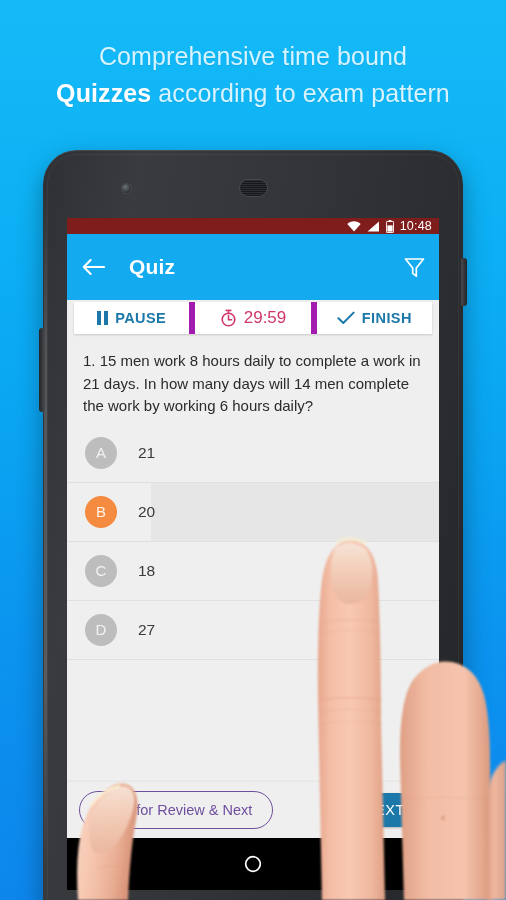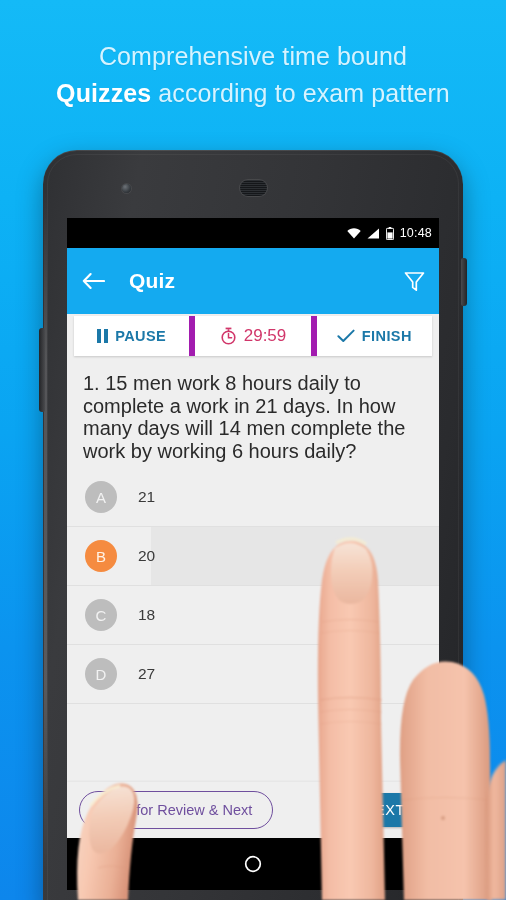--- a/index.html
+++ b/index.html
@@ -103,22 +103,22 @@
     left: 24px;
     top: 68px;
     width: 372px;
     height: 620px;
     overflow: hidden;
     background: #efefef;
   }
 
   
   .statusbar {
-    height: 30px;
-    background: #000000;
+    height: 16px;
+    background: #7f1d1d;
     display: flex;
     align-items: center;
     justify-content: flex-end;
     padding-right: 7px;
     gap: 6px;
   }
   .sb-time {
     color: #ffffff;
     font-size: 12.5px;
     letter-spacing: 0.2px;
@@ -147,21 +147,21 @@
   .filter-ic { width: 21px; height: 21px; display:block; }
 
   
   .actionrow-wrap {
     background: #efefef;
     padding: 2px 7px 6px 7px;
   }
   .actionrow {
     display: flex;
     background: #ffffff;
-    height: 40px;
+    height: 32px;
     box-shadow: 0 1px 2px rgba(0,0,0,0.16);
   }
   .act {
     flex: 1 1 0;
     display: flex;
     align-items: center;
     justify-content: center;
     gap: 7px;
     font-size: 14.5px;
     font-weight: 700;
@@ -176,21 +176,21 @@
     letter-spacing: 0;
   }
   .pause-bars { display:flex; gap:3px; }
   .pause-bars i { display:block; width:4px; height:14px; background:#1b78a8; }
   .stopwatch-ic { width: 17px; height: 18px; display:block; }
   .check-ic { width: 18px; height: 14px; display:block; }
 
   
   .question {
     padding: 10px 16px 6px 16px;
-    font-size: 20px;
+    font-size: 15px;
     line-height: 22.5px;
     color: #2b2b2b;
     background: #efefef;
   }
 
   
   .options { background: #efefef; }
   .opt {
     display: flex;
     align-items: center;

